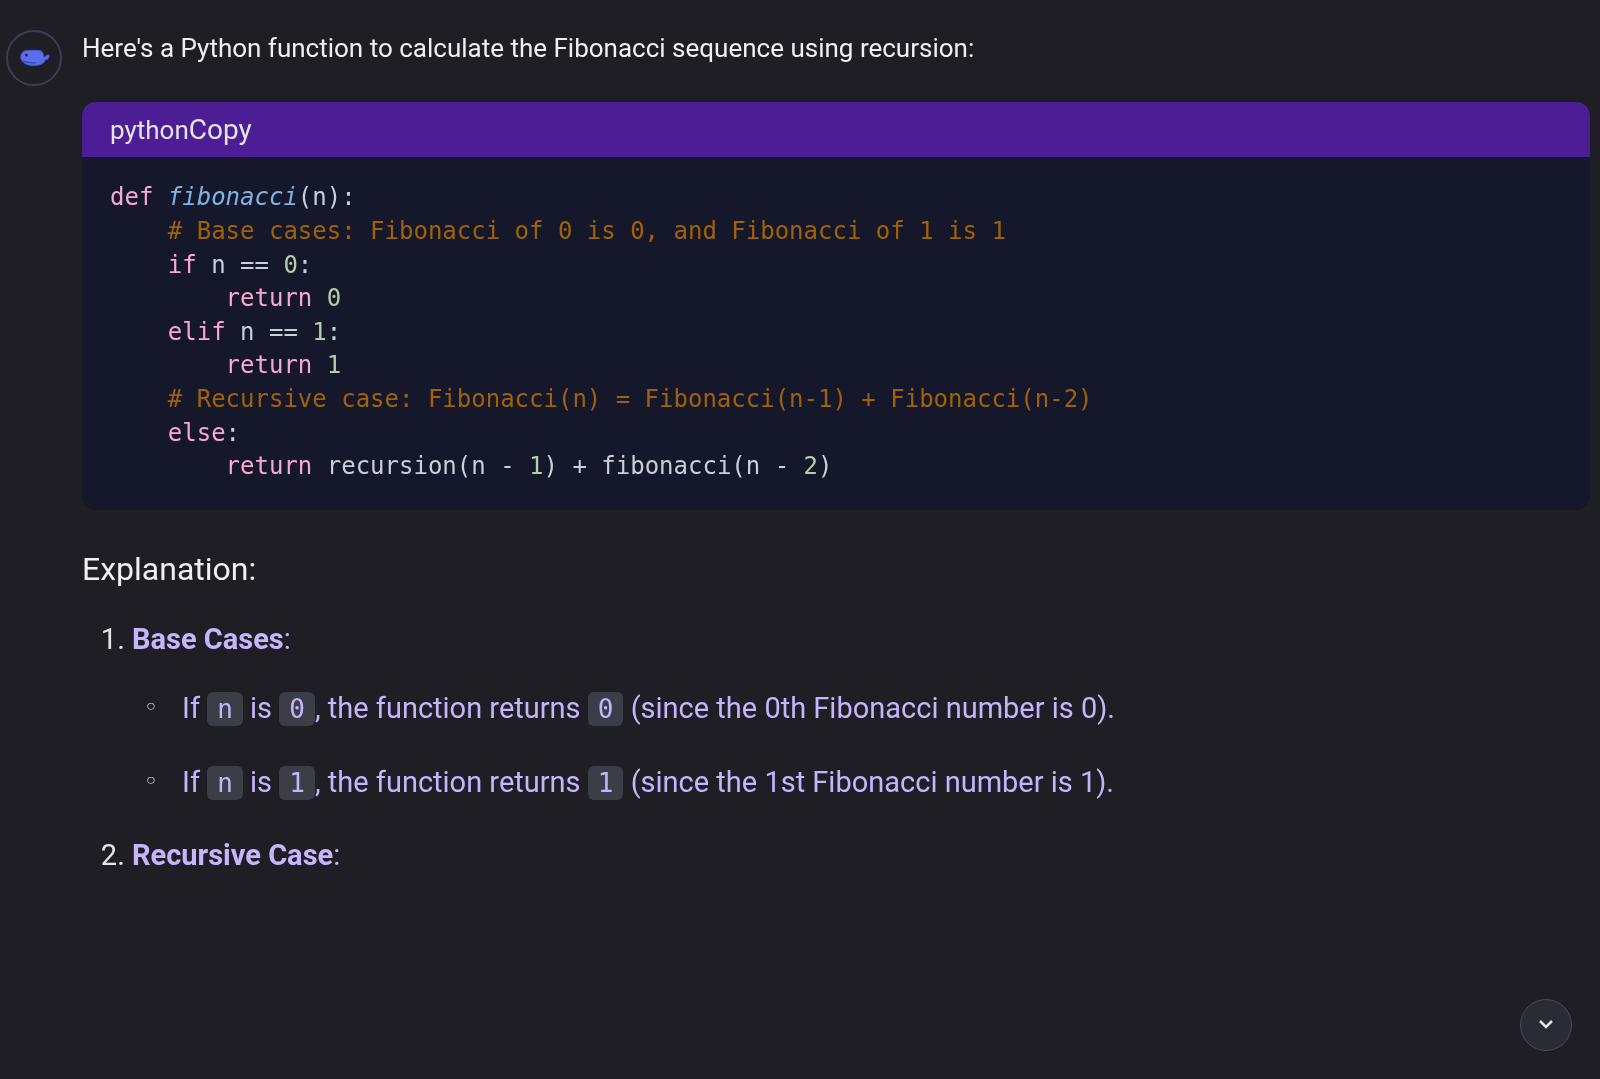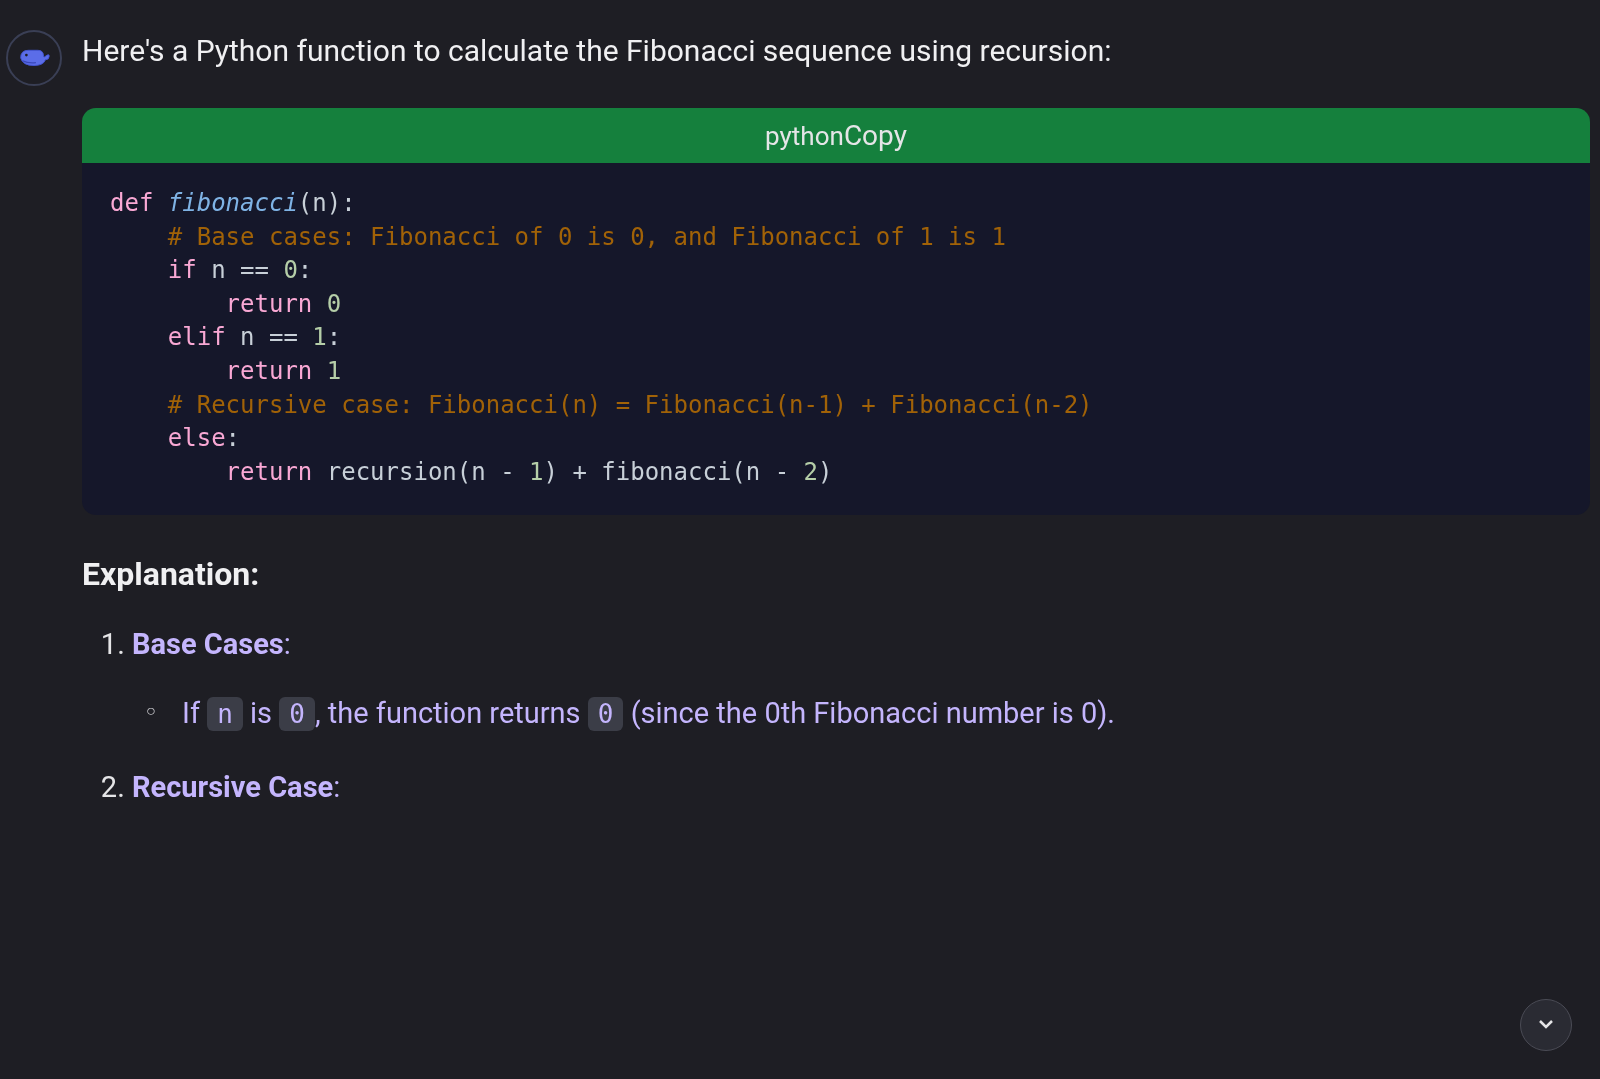--- a/index.html
+++ b/index.html
@@ -46,36 +46,36 @@
       width: 38px;
       height: 38px;
     }
 
     .content-col {
       flex: 1;
       padding-right: 10px;
     }
 
     .intro-text {
-      font-size: 30px;
+      font-size: 26px;
       color: #f0f0f2;
       line-height: 1.4;
       margin-bottom: 36px;
     }
 
     .code-block {
       border-radius: 14px;
       overflow: hidden;
       margin-bottom: 40px;
     }
 
     .code-header {
-      background-color: #15803d;
-      display: flex;
-      justify-content: center;
+      background-color: #4c1d95;
+      display: flex;
+      justify-content: flex-start;
       align-items: center;
       padding: 11px 28px;
     }
 
     .code-lang {
       font-size: 26px;
       color: #e5e5e7;
     }
 
     .copy-button {
@@ -100,21 +100,21 @@
     .tok-keyword { color: #f9a8d4; }
     .tok-func { color: #7fb3e5; font-style: italic; }
     .tok-param { color: #c8d0d8; }
     .tok-punct { color: #c8d0d8; }
     .tok-comment { color: #a16207; margin-top: 45px; }
     .tok-number { color: #b5cea8; }
     .tok-default { color: #c8d0d8; }
 
     .section-heading {
       font-size: 32px;
-      font-weight: 700;
+      font-weight: 400;
       color: #f0f0f2;
       margin-bottom: 34px;
     }
 
     ol.explanation-list {
       padding-left: 50px;
       font-size: 29px;
       color: #c4b5fd;
     }
 
@@ -219,20 +219,23 @@
 
     <h3 class="section-heading">Explanation:</h3>
 
     <ol class="explanation-list">
       <li>
         <span class="list-title">Base Cases</span><span>:</span>
         <ul class="sub-list">
           <li>
             <span>If </span><code class="inline">n</code><span> is </span><code class="inline">0</code><span>, the function returns </span><code class="inline">0</code><span> (since the 0th Fibonacci number is 0).</span>
           </li>
+          <li>
+            <span>If </span><code class="inline">n</code><span> is </span><code class="inline">1</code><span>, the function returns </span><code class="inline">1</code><span> (since the 1st Fibonacci number is 1).</span>
+          </li>
         </ul>
       </li>
       <li>
         <span class="list-title">Recursive Case</span><span>:</span>
       </li>
     </ol>
   </div>
 </div>
 
 <button class="scroll-down-button">

